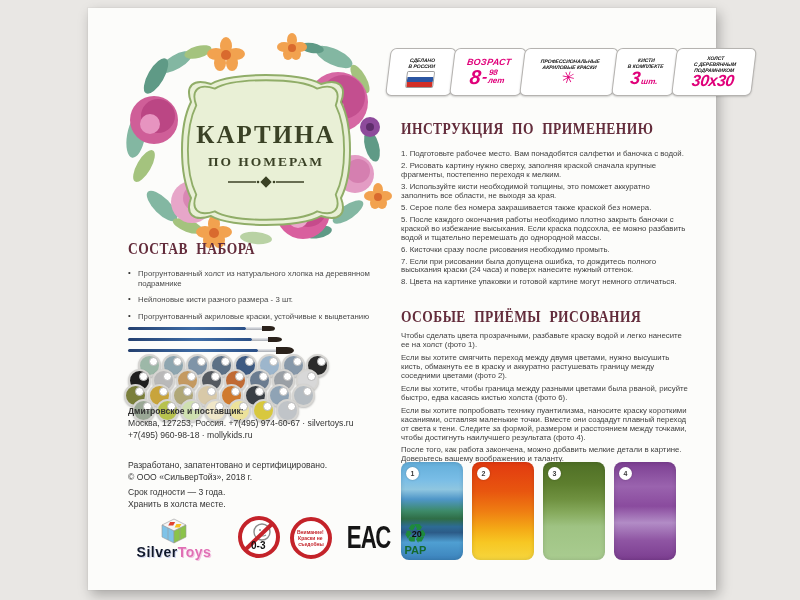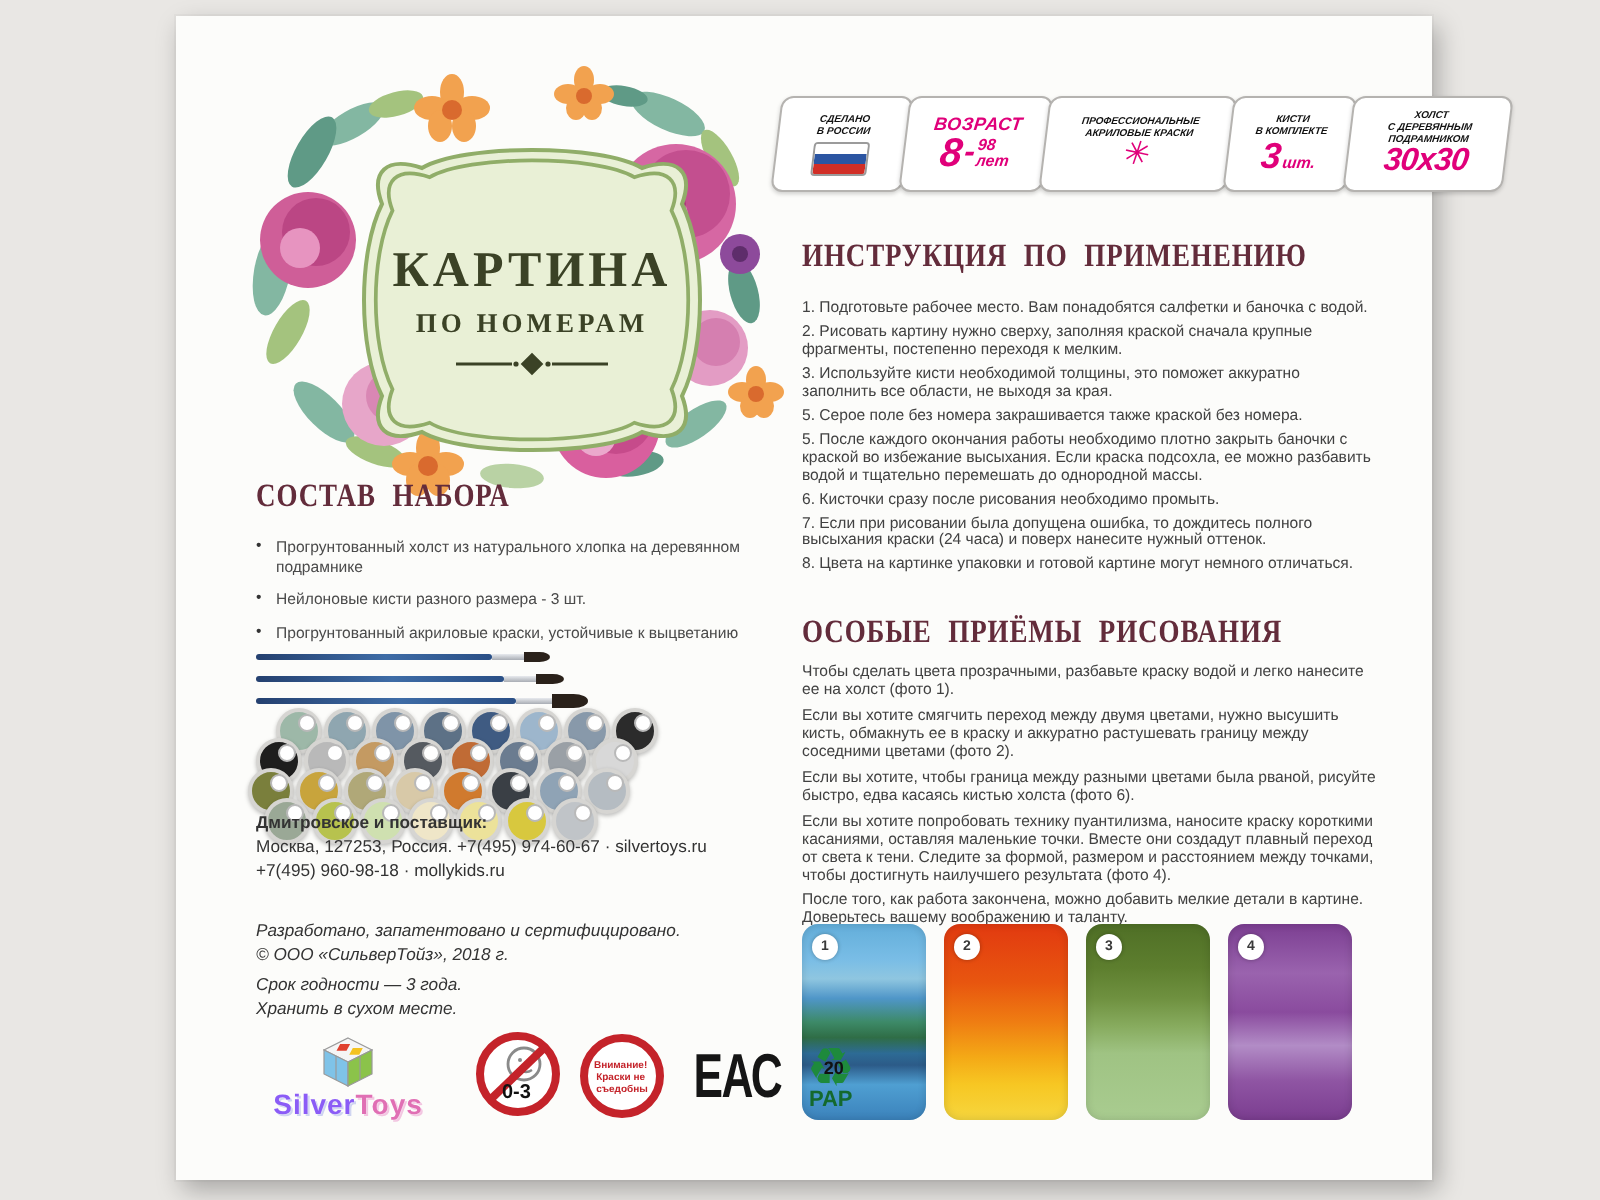--- a/index.html
+++ b/index.html
@@ -59,27 +59,27 @@
   .pot-row{display:flex;}
   .pot-row + .pot-row{margin-top:-8px;}
   .pot{position:relative;width:19px;height:19px;border-radius:50%;border:2px solid #d6d5d2;
     box-shadow:0 1px 2px rgba(0,0,0,.25);margin-right:1px;}
   .pot::after{content:"";position:absolute;right:1px;top:1px;width:7px;height:7px;border-radius:50%;
     background:#fff;border:1px solid #b9b9b9;}
   .manufacturer{position:absolute;left:40px;top:398px;width:275px;}
   .manufacturer p{margin:0;font-size:8.6px;line-height:1.38;color:#333;}
   .manufacturer .bold{font-weight:bold;}
   .developed{position:absolute;left:40px;top:452px;width:275px;}
-  .developed p,.shelf p{margin:0;font-size:8.6px;line-height:1.38;color:#333;font-style:italic;}
+  .developed p,.shelf p{margin:0;font-size:8.6px;line-height:1.38;color:#333;}
   .shelf{position:absolute;left:40px;top:479px;width:275px;}
   
   .marks{position:absolute;left:38px;top:498px;display:flex;align-items:center;height:64px;}
   .silvertoys{width:96px;display:flex;flex-direction:column;align-items:center;}
   .st-text{font-weight:bold;font-size:14px;letter-spacing:.5px;line-height:1;margin-top:1px;}
-  .st-silver{color:#8b5cf6;text-shadow:0 0 1px #fff,1px 1px 0 #cdd2f0;}
+  .st-silver{color:#0f172a;text-shadow:0 0 1px #fff,1px 1px 0 #cdd2f0;}
   .st-toys{color:#e06fb4;text-shadow:0 0 1px #fff,1px 1px 0 #f2c4e0;}
   .mark-svg{display:block;}
   .eac{font-weight:bold;font-size:27px;color:#151515;transform:scale(.82,1.15);letter-spacing:-1px;
     font-family:"Liberation Sans",sans-serif;margin:0 2px 0 8px;}
   .recycle{position:relative;width:36px;text-align:center;line-height:1;}
   .recycle .sym{font-size:27px;color:#1e8a3c;}
   .recycle .num{position:absolute;left:50%;top:9px;transform:translateX(-35%);font-size:9px;font-weight:bold;color:#111;}
   .recycle .code{font-size:11px;font-weight:bold;color:#14692d;margin-top:-3px;}
 </style>
 </head>
@@ -322,21 +322,21 @@
         <p>Москва, 127253, Россия. +7(495) 974-60-67 · silvertoys.ru</p>
         <p>+7(495) 960-98-18 · mollykids.ru</p>
       </div>
   </div>
   <div class="developed">
       <p>Разработано, запатентовано и сертифицировано.</p>
       <p>© ООО «СильверТойз», 2018 г.</p>
     </div>
   <div class="shelf">
       <p>Срок годности — 3 года.</p>
-      <p>Хранить в сухом месте.</p>
+      <p>Хранить в холста месте.</p>
     </div>
 
   <div class="marks">
     <div class="silvertoys">
       <svg width="30" height="26" viewBox="0 0 30 26" class="mark-svg">
         <polygon points="15,1 27,7 15,13 3,7" fill="#f5f5f5" stroke="#999" stroke-width=".6"></polygon>
         <rect x="9" y="4" width="5" height="3.4" fill="#e0412f" transform="skewX(-28) translate(4.2,0)"></rect>
         <rect x="16" y="6" width="5" height="3.4" fill="#f3c220" transform="skewX(-28) translate(4.6,0)"></rect>
         <polygon points="3,7 15,13 15,25 3,19" fill="#7fc3e8" stroke="#999" stroke-width=".6"></polygon>
         <polygon points="27,7 15,13 15,25 27,19" fill="#8bc34a" stroke="#999" stroke-width=".6"></polygon>

